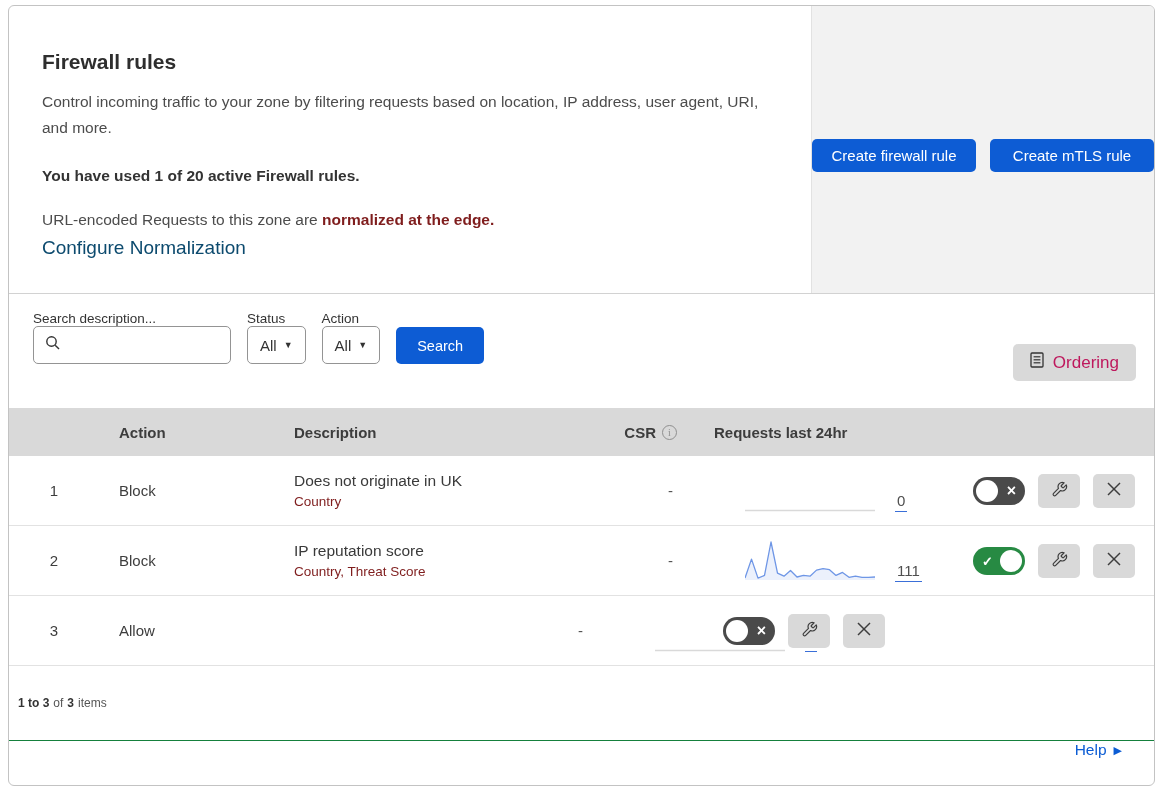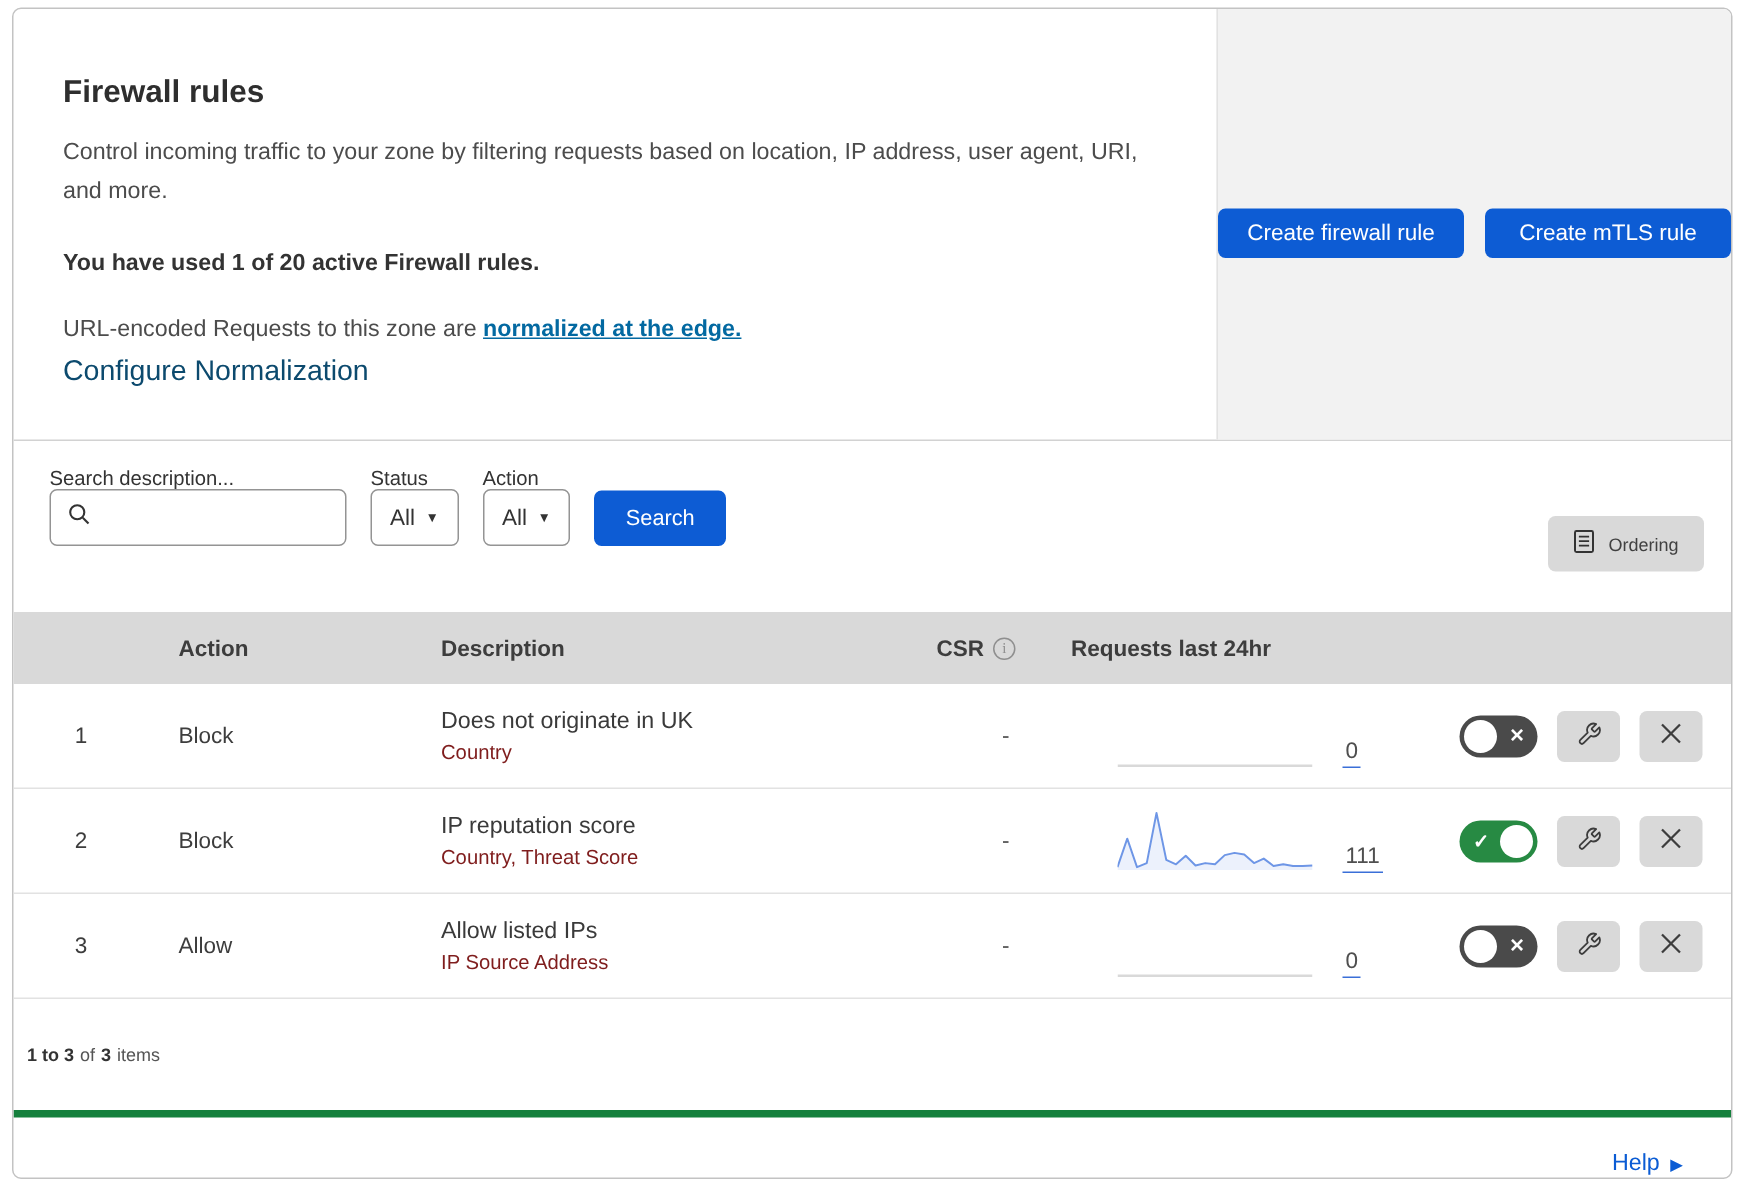--- a/index.html
+++ b/index.html
@@ -8,21 +8,21 @@
          border:1px solid #c3c3c3; border-radius:6px; background:#fff; overflow:hidden;
          display:flex; flex-direction:column; }
 
   
   .top{ display:flex; height:288px; border-bottom:1px solid #d2d2d2; flex:none; }
   .top-left{ flex:1; padding:30px 40px 0 33px; }
   .page-title{ font-size:21px; font-weight:700; color:#2e2e2e; margin:14px 0 15px; }
   .page-desc{ font-size:15.5px; color:#4c4c4c; line-height:1.68; max-width:740px; }
   .usage-line{ font-size:15.5px; color:#333; font-weight:700; margin-top:26px; }
   .norm-line{ font-size:15.5px; color:#4c4c4c; margin-top:26px; }
-  .norm-line b{ color:#0369a1;text-decoration:underline; }
+  .norm-line b{ color:#7f1d1d; }
   .norm-link{ display:inline-block; margin-top:8px; font-size:19px; color:#0c4a6e;
               cursor:pointer; }
   .top-right{ width:343px; flex:none; background:#f2f2f2; border-left:1px solid #e2e2e2;
               display:flex; flex-direction:row; align-items:center; justify-content:center;
               gap:14px; padding-top:12px; }
   .btn-primary{ width:270px; height:33px; background:#0d5cd4; color:#fff; border:none;
                 border-radius:5px; font-size:15px; font-family:inherit; cursor:pointer; }
 
   
   .filters{ height:114px; flex:none; position:relative; padding:17px 0 0 24px; }
@@ -34,21 +34,21 @@
   .search-box input{ border:none; outline:none; flex:1; margin-left:8px; font-size:14px;
                      font-family:inherit; background:transparent; }
   .dropdown{ height:38px; border:1px solid #949494; border-radius:5px; background:#fff;
              display:flex; align-items:center; padding:0 12px; gap:7px; font-size:15px;
              color:#333; cursor:pointer; }
   .caret{ font-size:9px; color:#333; }
   .btn-search{ height:37px; padding:0 21px; background:#0d5cd4; color:#fff; border:none;
                border-radius:5px; font-size:14.5px; font-family:inherit; cursor:pointer; }
   .btn-ordering{ position:absolute; right:18px; bottom:27px; height:37px; padding:0 17px;
                  background:#d9d9d9; border:none; border-radius:5px; display:flex;
-                 align-items:center; gap:9px; font-size:12px; color:#404040;
+                 align-items:center; gap:9px; font-size:17px; color:#be185d;
                  font-family:inherit; cursor:pointer; }
 
   
   .grid-cols{ display:grid; grid-template-columns:90px 175px 325px 90px 250px 1fr; align-items:center; }
   .thead{ height:48px; flex:none; background:#d9d9d9; font-size:15px; font-weight:700; color:#3d3d3d; }
   .th-action{ padding-left:20px; }
   .th-desc{ padding-left:20px; }
   .th-csr{ justify-self:end; padding-right:12px; display:flex; align-items:center; gap:6px; }
   .info-icon{ width:15px; height:15px; border:1px solid #8f8f8f; border-radius:50%; color:#8f8f8f;
               font-size:10px; line-height:13px; text-align:center; font-weight:400;
@@ -75,21 +75,21 @@
   .toggle-symbol{ position:absolute; top:50%; transform:translateY(-50%); color:#fff; font-weight:700; }
   .toggle.off .toggle-symbol{ right:9px; font-size:16px; line-height:1; }
   .toggle.on  .toggle-symbol{ left:9px; font-size:13px; line-height:1; }
   .icon-btn{ width:42px; height:34px; background:#d9d9d9; border:none; border-radius:5px;
              display:flex; align-items:center; justify-content:center; cursor:pointer; flex:none; }
 
   
   .summary{ height:74px; flex:none; display:flex; align-items:center; padding-left:9px;
             font-size:12px; color:#555; gap:4px; }
   .summary b{ color:#333; }
-  .helpbar{ flex:1; border-top:5px solid #15803d; display:flex; align-items:flex-end;
+  .helpbar{ flex:1; border-top:1px solid #15803d; display:flex; align-items:flex-start;
             justify-content:flex-end; padding-right:32px; }
   .help-link{ font-size:15.5px; color:#0b5cd4; cursor:pointer; display:flex; align-items:center; gap:7px; }
   .help-arrow{ font-size:11px; }
 </style>
 </head>
 <body>
 
 <div class="card">
 
   <div class="top">
@@ -232,24 +232,20 @@
               <line x1="14" y1="2" x2="2" y2="14" stroke="#3d3d3d" stroke-width="1.5"></line>
             </svg>
         </span>
       </button>
     </div>
   </div>
 
   <div class="trow grid-cols">
     <div class="cell-num">3</div>
     <div class="cell-action">Allow</div>
-    <div class="cell-desc">
-      <div class="desc-main">Allow listed IPs</div>
-      <div class="desc-sub">IP Source Address</div>
-    </div>
     <div class="cell-csr">-</div>
     <div class="cell-activity">
       <span class="sparkline"><svg width="130" height="44">
             <line x1="0" y1="42.5" x2="130" y2="42.5" stroke="#d9d9d9" stroke-width="1.6"></line>
           </svg></span>
       <a class="count-link">0</a>
     </div>
     <div class="cell-controls">
       <div class="toggle off">
         <span class="toggle-symbol">×</span>

